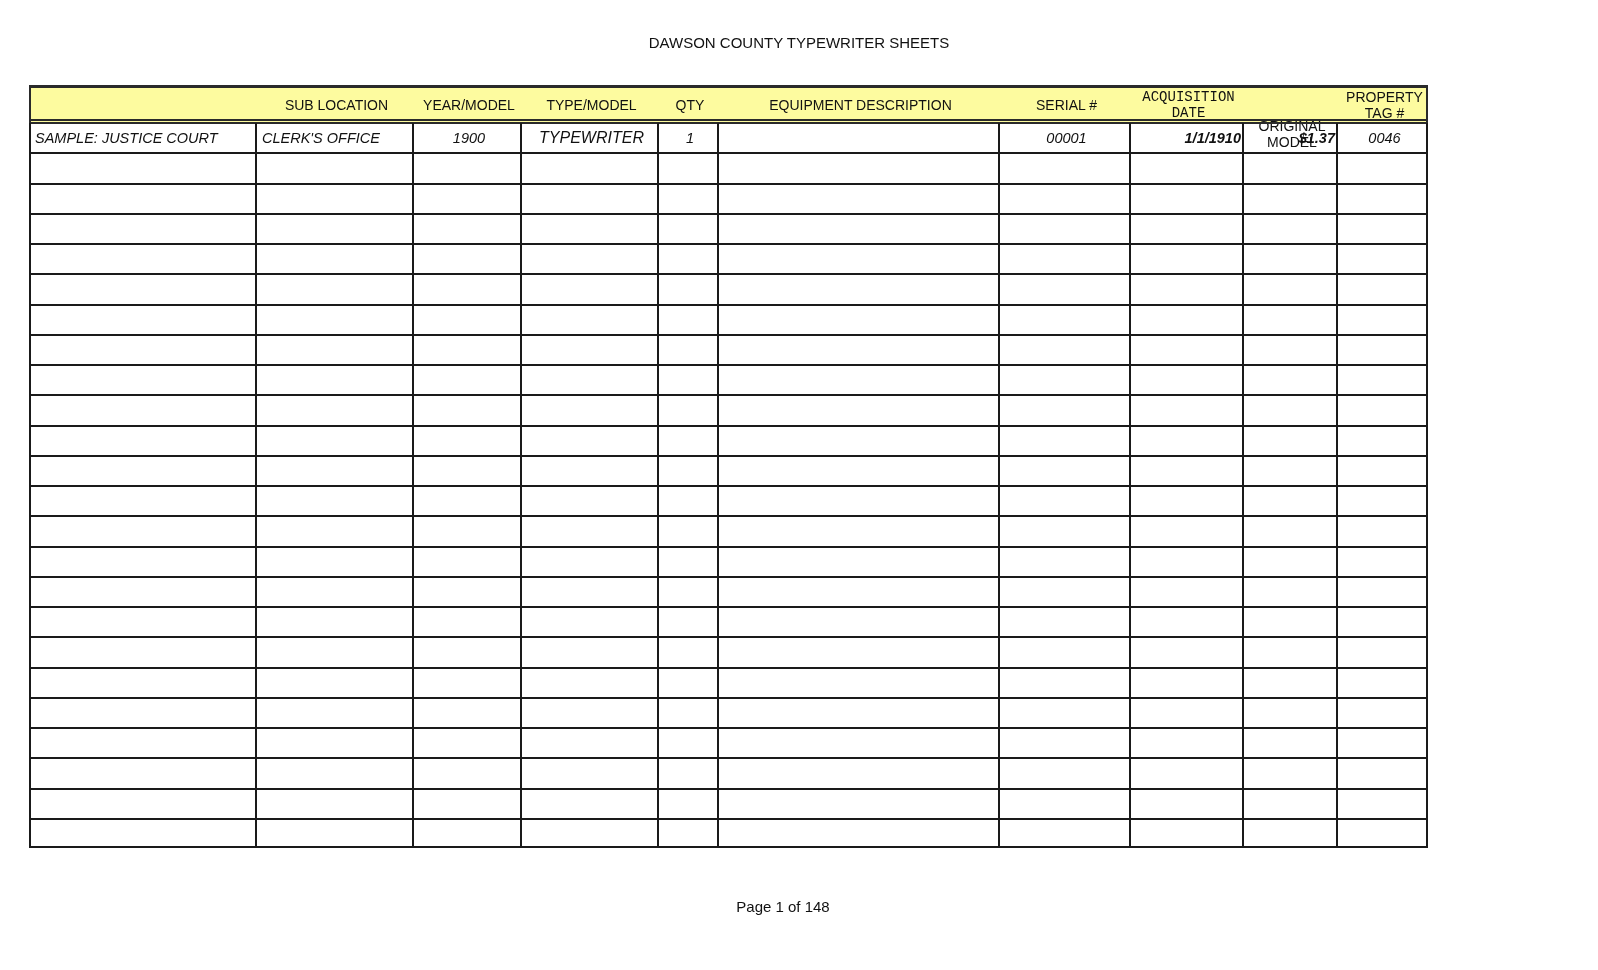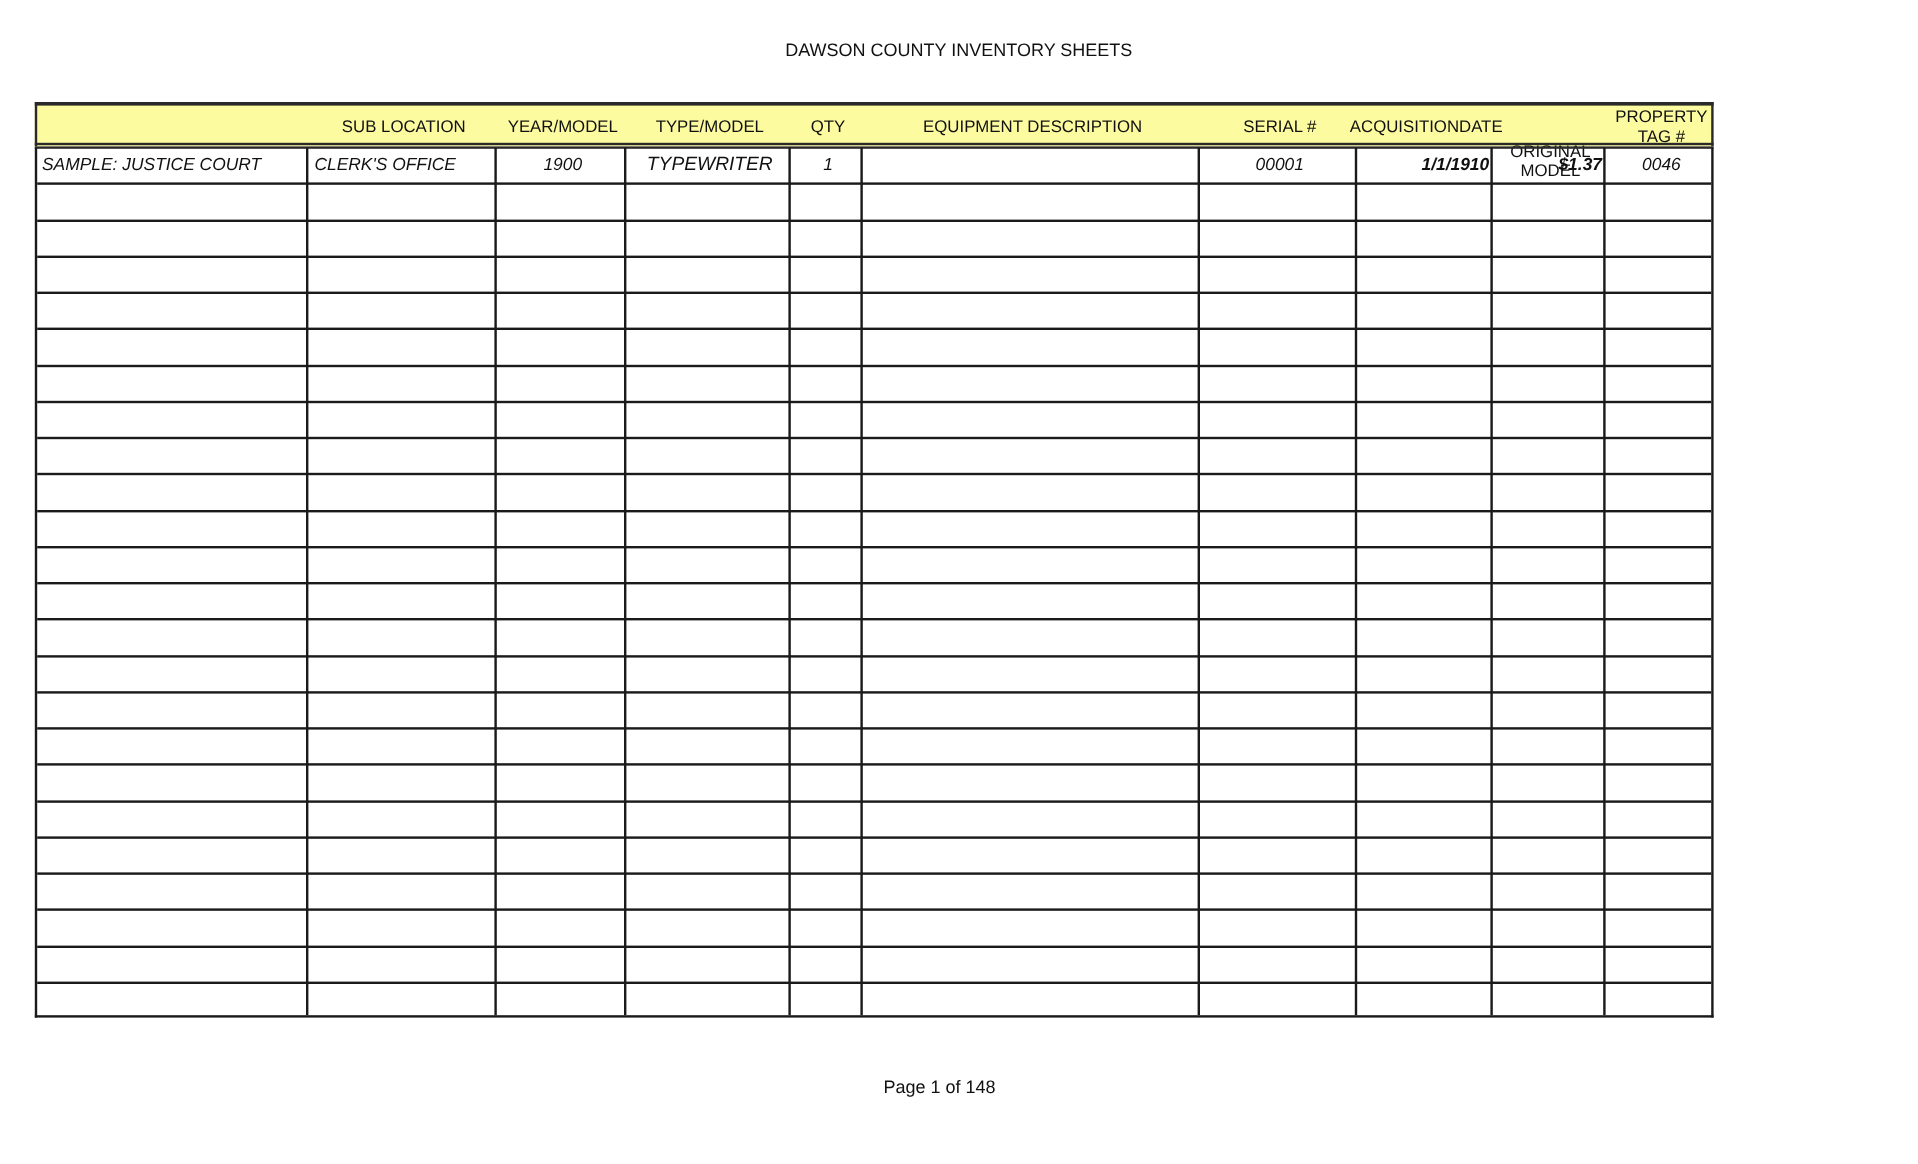--- a/index.html
+++ b/index.html
@@ -49,21 +49,21 @@
   .cell.right { justify-content: flex-end; font-weight: bold; }
   .cell.large { font-size: 16px; }
   .footer {
     position: absolute; left: 0; top: 898px; width: 1566px;
     text-align: center; font-size: 15px;
   }
 </style>
 </head>
 <body>
 
-<div class="title">DAWSON COUNTY INVENTORY SHEETS</div>
+<div class="title">DAWSON COUNTY TYPEWRITER SHEETS</div>
 
 <div class="sheet">
   <div class="header">
     <div class="hcell" style="left:227px;width:157px;">
         <span>SUB LOCATION</span>
       </div>
     <div class="hcell" style="left:384px;width:108px;">
         <span>YEAR/MODEL</span>
       </div>
     <div class="hcell" style="left:492px;width:137px;">
@@ -71,21 +71,21 @@
       </div>
     <div class="hcell" style="left:629px;width:60px;">
         <span>QTY</span>
       </div>
     <div class="hcell" style="left:689px;width:281px;">
         <span>EQUIPMENT DESCRIPTION</span>
       </div>
     <div class="hcell" style="left:970px;width:131px;">
         <span>SERIAL #</span>
       </div>
-    <div class="hcell" style="left:1101px;width:113px;flex-direction:row;">
+    <div class="hcell" style="left:1101px;width:113px;flex-direction:column;font-family:Liberation Mono, monospace;">
         <span>ACQUISITION</span>
         <span>DATE</span>
       </div>
     <div class="hcell" style="left:1214px;width:94px;flex-direction:column;margin-top:29px;">
         <span>ORIGINAL</span>
         <span>MODEL</span>
       </div>
     <div class="hcell" style="left:1308px;width:91px;flex-direction:column;">
         <span>PROPERTY</span>
         <span>TAG #</span>

